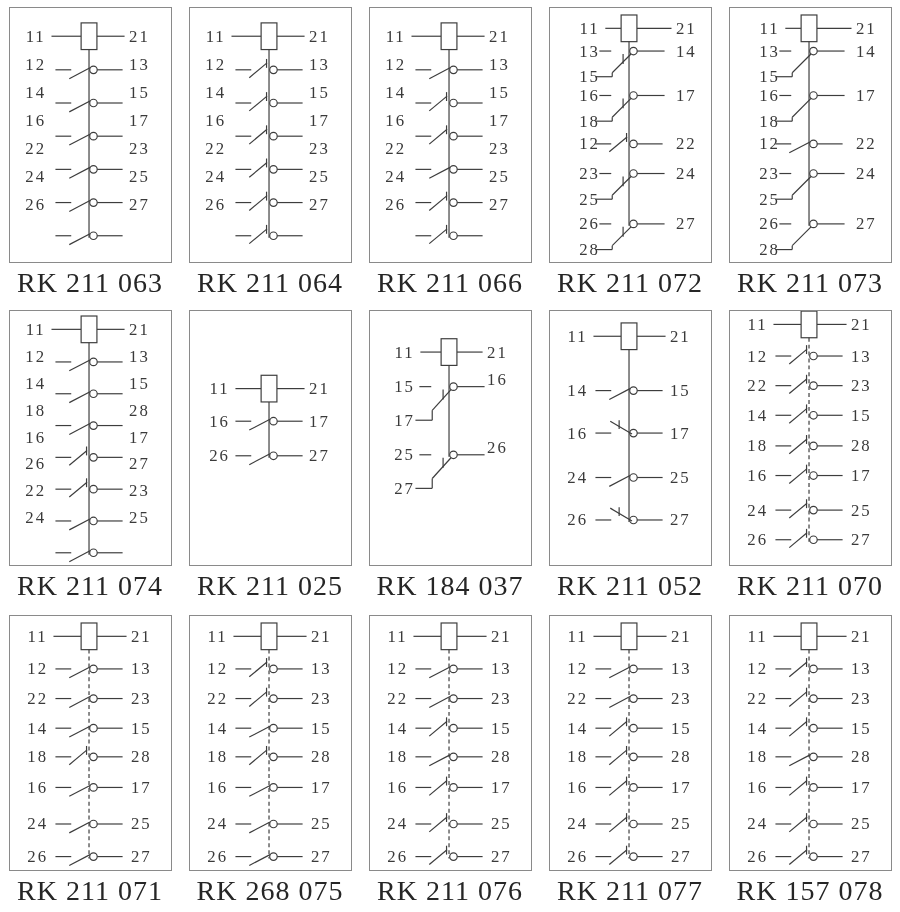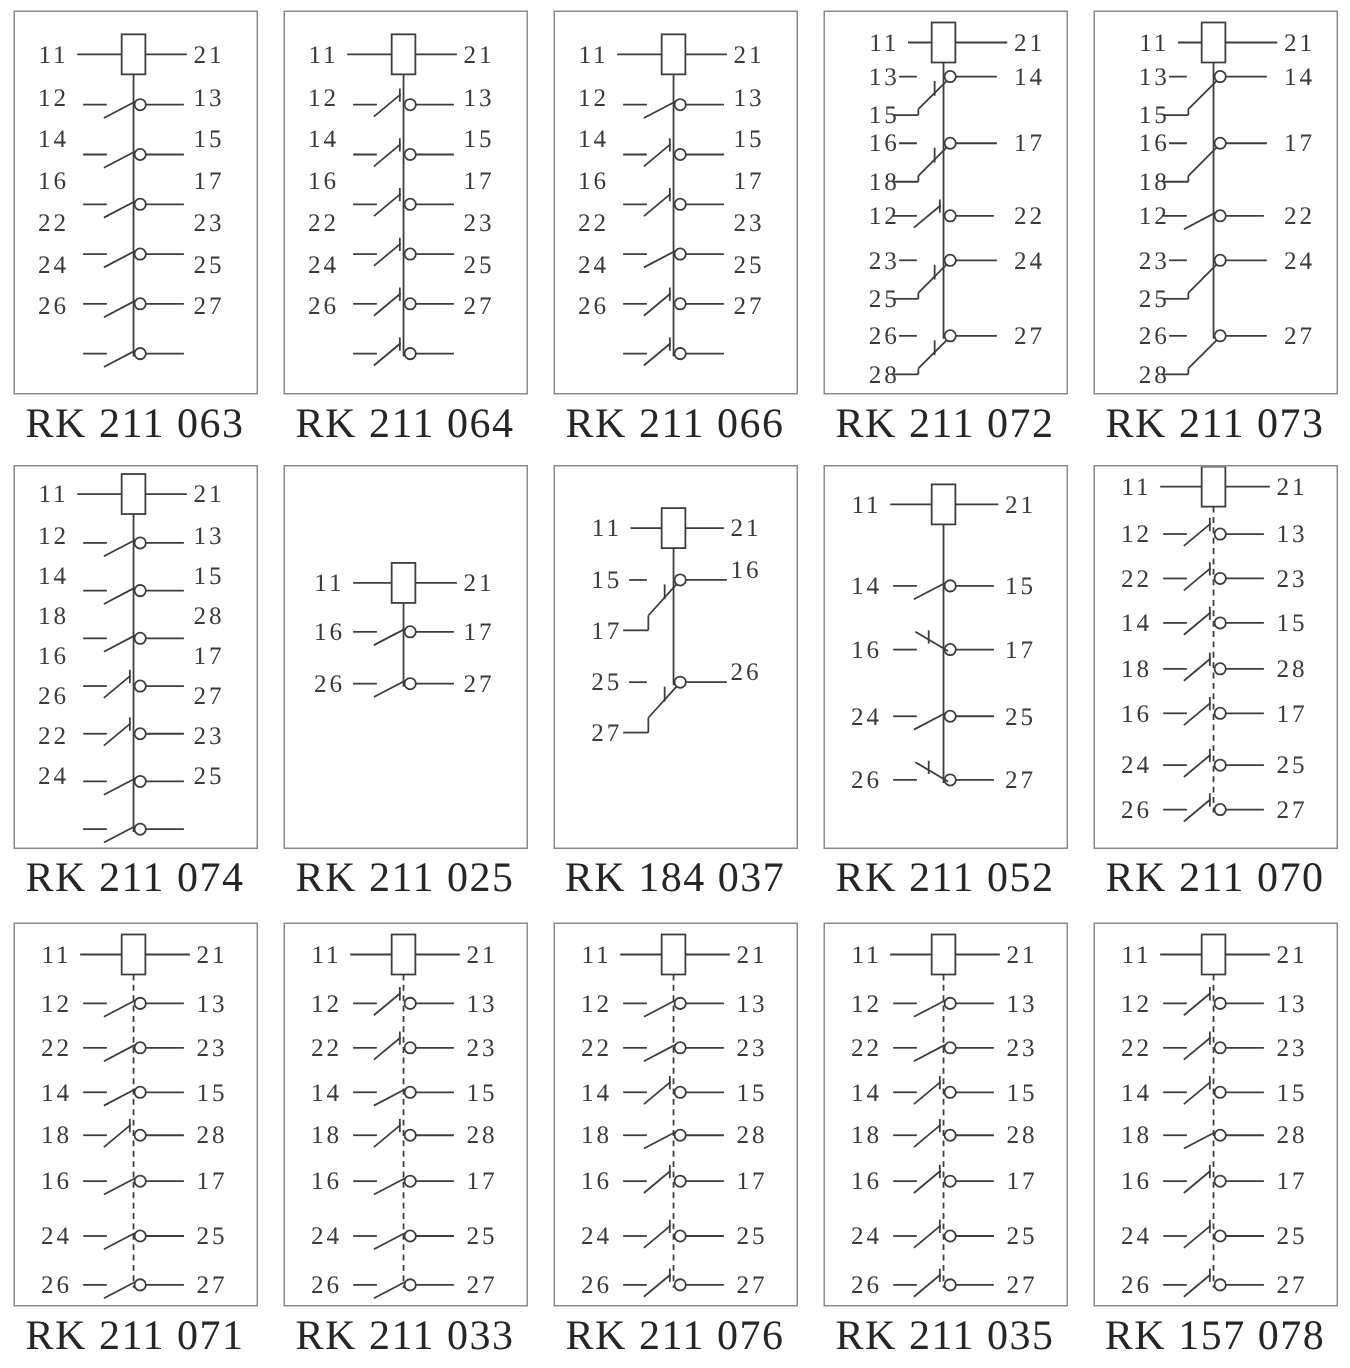--- a/index.html
+++ b/index.html
@@ -631,21 +631,21 @@
             <text x="133" y="210" text-anchor="middle" dominant-baseline="central">25</text>
             <line x1="60" y1="219" x2="81" y2="208"></line>
             <line x1="46" y1="243" x2="62" y2="243"></line>
             <circle cx="84.5" cy="243" r="3.8"></circle>
             <line x1="88.3" y1="243" x2="114" y2="243"></line>
             <text x="28" y="243" text-anchor="middle" dominant-baseline="central">26</text>
             <text x="133" y="243" text-anchor="middle" dominant-baseline="central">27</text>
             <line x1="60" y1="252" x2="81" y2="241"></line>
           </svg>
         </div>
-        <div class="caption">RK 211 033</div>
+        <div class="caption">RK 268 075</div>
       </div>
       <div class="panel">
         <div class="box">
           <svg viewBox="0 0 163 256">
             <text x="28" y="20" text-anchor="middle" dominant-baseline="central">11</text>
             <text x="133" y="20" text-anchor="middle" dominant-baseline="central">21</text>
             <line x1="44" y1="20" x2="72" y2="20"></line>
             <line x1="88" y1="20" x2="118" y2="20"></line>
             <rect x="72" y="6.5" width="16" height="27"></rect>
             <line x1="80" y1="33.5" x2="80" y2="245" stroke-dasharray="4 3"></line>
@@ -750,21 +750,21 @@
             <line x1="77.5" y1="199" x2="77.5" y2="208"></line>
             <line x1="46" y1="243" x2="62" y2="243"></line>
             <circle cx="84.5" cy="243" r="3.8"></circle>
             <line x1="88.3" y1="243" x2="114" y2="243"></line>
             <text x="28" y="243" text-anchor="middle" dominant-baseline="central">26</text>
             <text x="133" y="243" text-anchor="middle" dominant-baseline="central">27</text>
             <line x1="60" y1="251" x2="78" y2="236"></line>
             <line x1="77.5" y1="232" x2="77.5" y2="241"></line>
           </svg>
         </div>
-        <div class="caption">RK 211 035</div>
+        <div class="caption">RK 211 077</div>
       </div>
       <div class="panel">
         <div class="box">
           <svg viewBox="0 0 163 256">
             <text x="28" y="20" text-anchor="middle" dominant-baseline="central">11</text>
             <text x="133" y="20" text-anchor="middle" dominant-baseline="central">21</text>
             <line x1="44" y1="20" x2="72" y2="20"></line>
             <line x1="88" y1="20" x2="118" y2="20"></line>
             <rect x="72" y="6.5" width="16" height="27"></rect>
             <line x1="80" y1="33.5" x2="80" y2="245" stroke-dasharray="4 3"></line>

